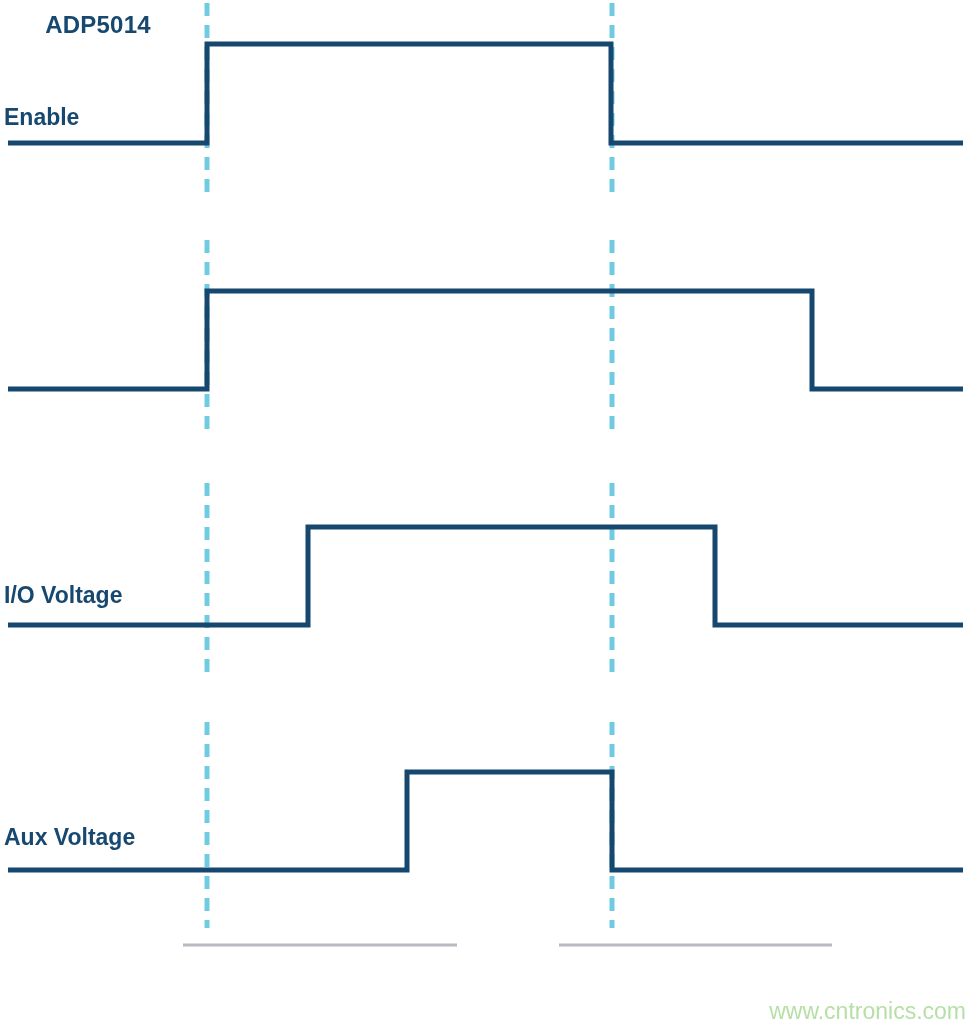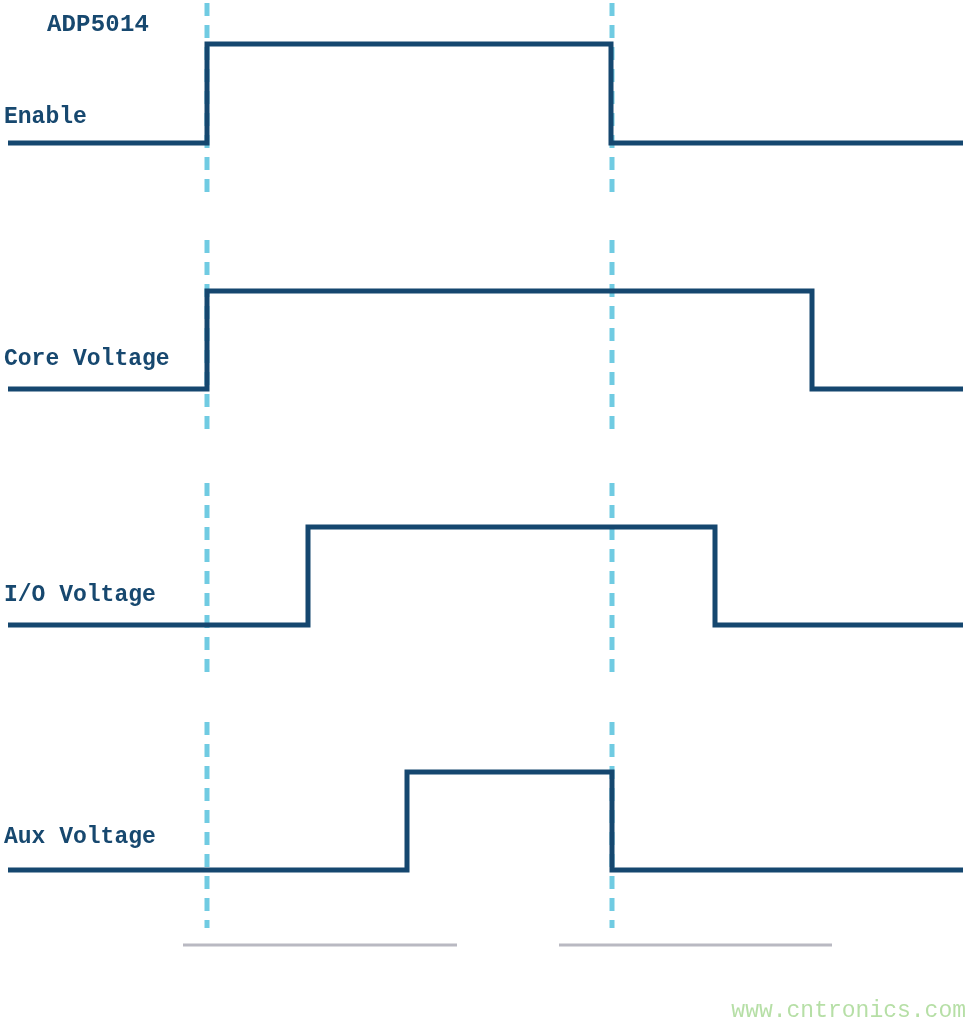--- a/index.html
+++ b/index.html
@@ -6,21 +6,21 @@
     margin: 0;
     padding: 0;
     background: #ffffff;
   }
   .canvas {
     position: relative;
     width: 969px;
     height: 1034px;
     background: #ffffff;
     overflow: hidden;
-    font-family: Liberation Mono, monospace;
+    font-family: Liberation Sans, sans-serif;
     border-radius: 8px;
   }
   #wave-svg {
     position: absolute;
     left: 0;
     top: 0;
     z-index: 0;
   }
   .title {
     position: absolute;
@@ -90,21 +90,20 @@
       <path d="M8,389 H207 V291 H812 V389 H963" fill="none" stroke="#15476F" stroke-width="5" stroke-linejoin="miter"></path>
       <path d="M8,625 H308 V527 H715 V625 H963" fill="none" stroke="#15476F" stroke-width="5" stroke-linejoin="miter"></path>
       <path d="M8,870 H407 V772 H612 V870 H963" fill="none" stroke="#15476F" stroke-width="5" stroke-linejoin="miter"></path>
       <line x1="183" y1="945" x2="457" y2="945" stroke="#B9B9C2" stroke-width="3"></line>
       <line x1="559" y1="945" x2="832" y2="945" stroke="#B9B9C2" stroke-width="3"></line>
     </svg>
 
   <div class="title">ADP5014</div>
 
   <div class="sig-label" id="sig-label-0">Enable</div>
-  <div class="sig-label" id="sig-label-1">Core Voltage</div>
   <div class="sig-label" id="sig-label-3">Aux Voltage</div>
   <div class="sig-label" id="sig-label-2">I/O Voltage</div>
 
 
 
   <div class="watermark">www.cntronics.com</div>
 
 </div>
 
 </body></html>

